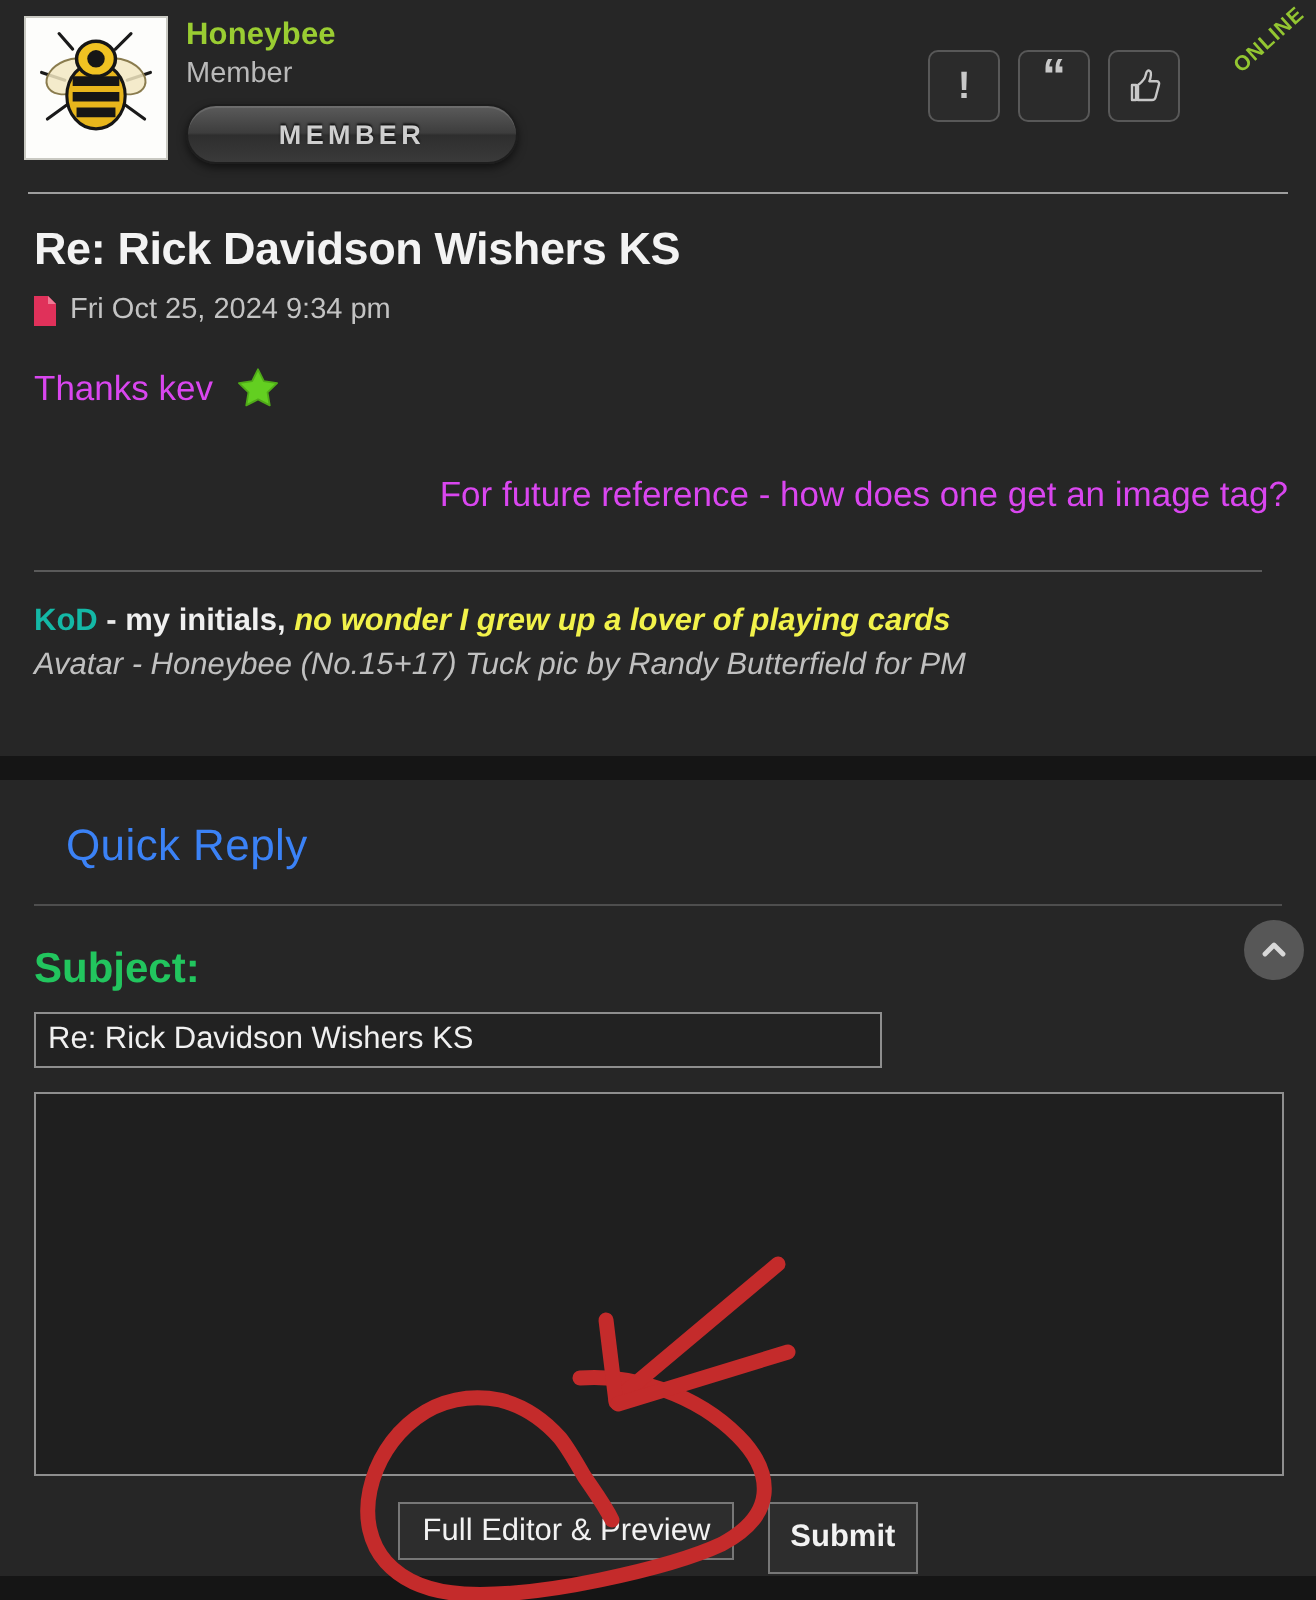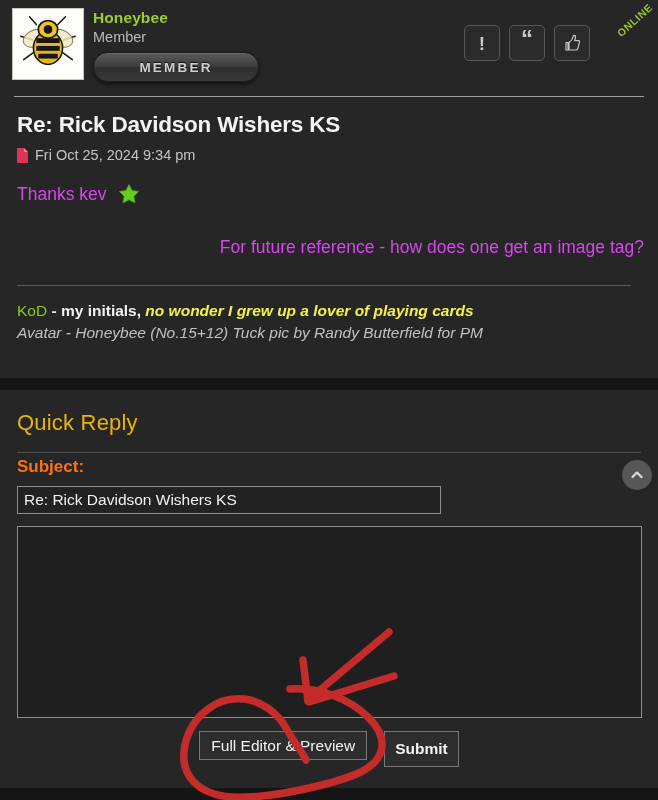--- a/index.html
+++ b/index.html
@@ -85,43 +85,43 @@
     margin-top: 20px; font-size: 17.5px; color: #d946ef; padding-left: 3px;
     display: flex; align-items: center; gap: 12px;
   }
   .post-line.second { margin-top: 32px; justify-content: flex-end; }
   .star { width: 22px; height: 22px; display: block; }
 
   .hr-sig {
     margin: 27px 3px 0 3px; height: 1px; background: #5a5a5a; width: 614px;
   }
   .sig { margin-top: 13px; padding-left: 3px; font-size: 15.5px; line-height: 23px; }
-  .sig .kod { color: #84cc16; font-weight: normal; }
+  .sig .kod { color: #14b8a6; font-weight: bold; }
   .sig .dash { color: #e8e8e8; font-weight: bold; }
   .sig .init { color: #f0f0f0; font-weight: bold; }
   .sig .yellow { color: #f2f24a; font-style: italic; font-weight: bold; }
   .sig-2 { margin-top: 2px; padding-left: 3px; font-size: 15.5px; color: #c0c0c0; font-style: italic; }
 
   .scroll-top {
     position: absolute; right: 6px; top: 348px;
     width: 30px; height: 30px; border-radius: 50%;
     background: #575757; display: flex; align-items: center; justify-content: center;
   }
   .scroll-top svg { display: block; }
 
   
   .section-sep { position: absolute; left: 0; top: 378px; width: 658px; height: 12px; background: #151515; }
 
   
   .quick-reply { position: absolute; left: 0; top: 390px; width: 658px; }
   .qr-title {
-    padding: 20px 0 0 17px; font-size: 22px; color: #eab308; letter-spacing: .2px;
+    padding: 20px 0 0 17px; font-size: 22px; color: #3b82f6; letter-spacing: .2px; margin-left: 16px;
   }
   .qr-divider { margin: 16px 17px 0 17px; height: 1px; background: #4e4e4e; }
-  .qr-label { margin: 4px 0 0 17px; font-size: 17px; font-weight: bold; color: #f97316; }
+  .qr-label { margin: 20px 0 0 17px; font-size: 21px; font-weight: bold; color: #22c55e; }
 
   .subject-input {
     margin: 9px 0 0 17px; width: 424px; height: 28px;
     background: #222; border: 1px solid #8e8e8e;
     color: #f0f0f0; font-size: 15.5px;
     font-family: "Liberation Sans", sans-serif;
     padding: 0 6px;
   }
 
   .reply-textarea {
@@ -223,21 +223,21 @@
 
     <div class="post-line second">
       <span>For future reference - how does one get an image tag?</span>
     </div>
 
     <div class="hr-sig"></div>
 
     <div class="sig">
       <span class="kod">KoD</span><span class="dash"> - </span><span class="init">my initials,</span><span class="yellow"> no wonder I grew up a lover of playing cards</span>
     </div>
-    <div class="sig-2">Avatar - Honeybee (No.15+12) Tuck pic by Randy Butterfield for PM</div>
+    <div class="sig-2">Avatar - Honeybee (No.15+17) Tuck pic by Randy Butterfield for PM</div>
 
     <div class="scroll-top">
       <svg width="16" height="16" viewBox="0 0 16 16">
         <path d="M3.5 10 L8 5.5 L12.5 10" fill="none" stroke="#d8d8d8" stroke-width="2.4" stroke-linecap="round" stroke-linejoin="round"></path>
       </svg>
     </div>
   </div>
 
   <div class="section-sep"></div>
 

